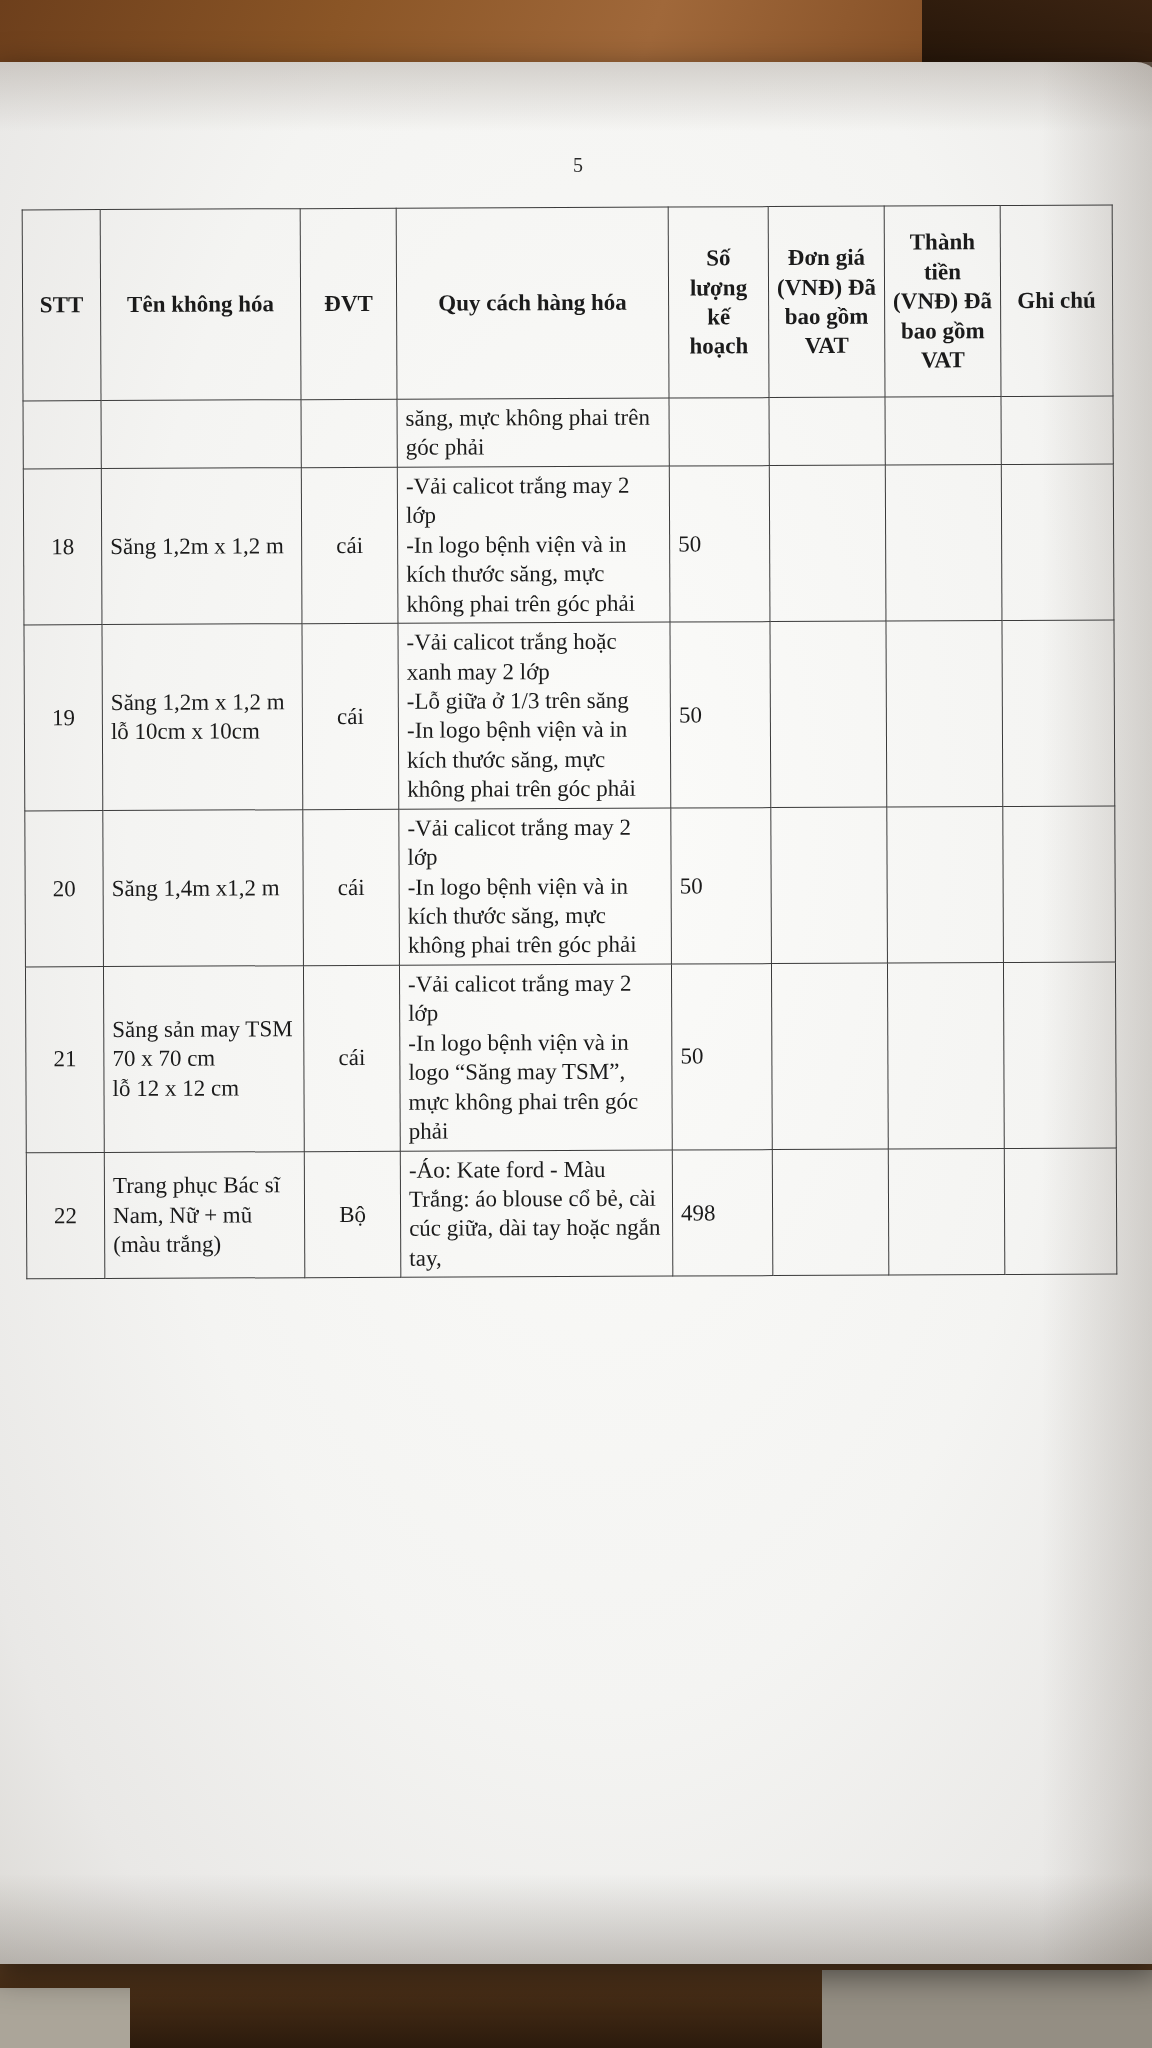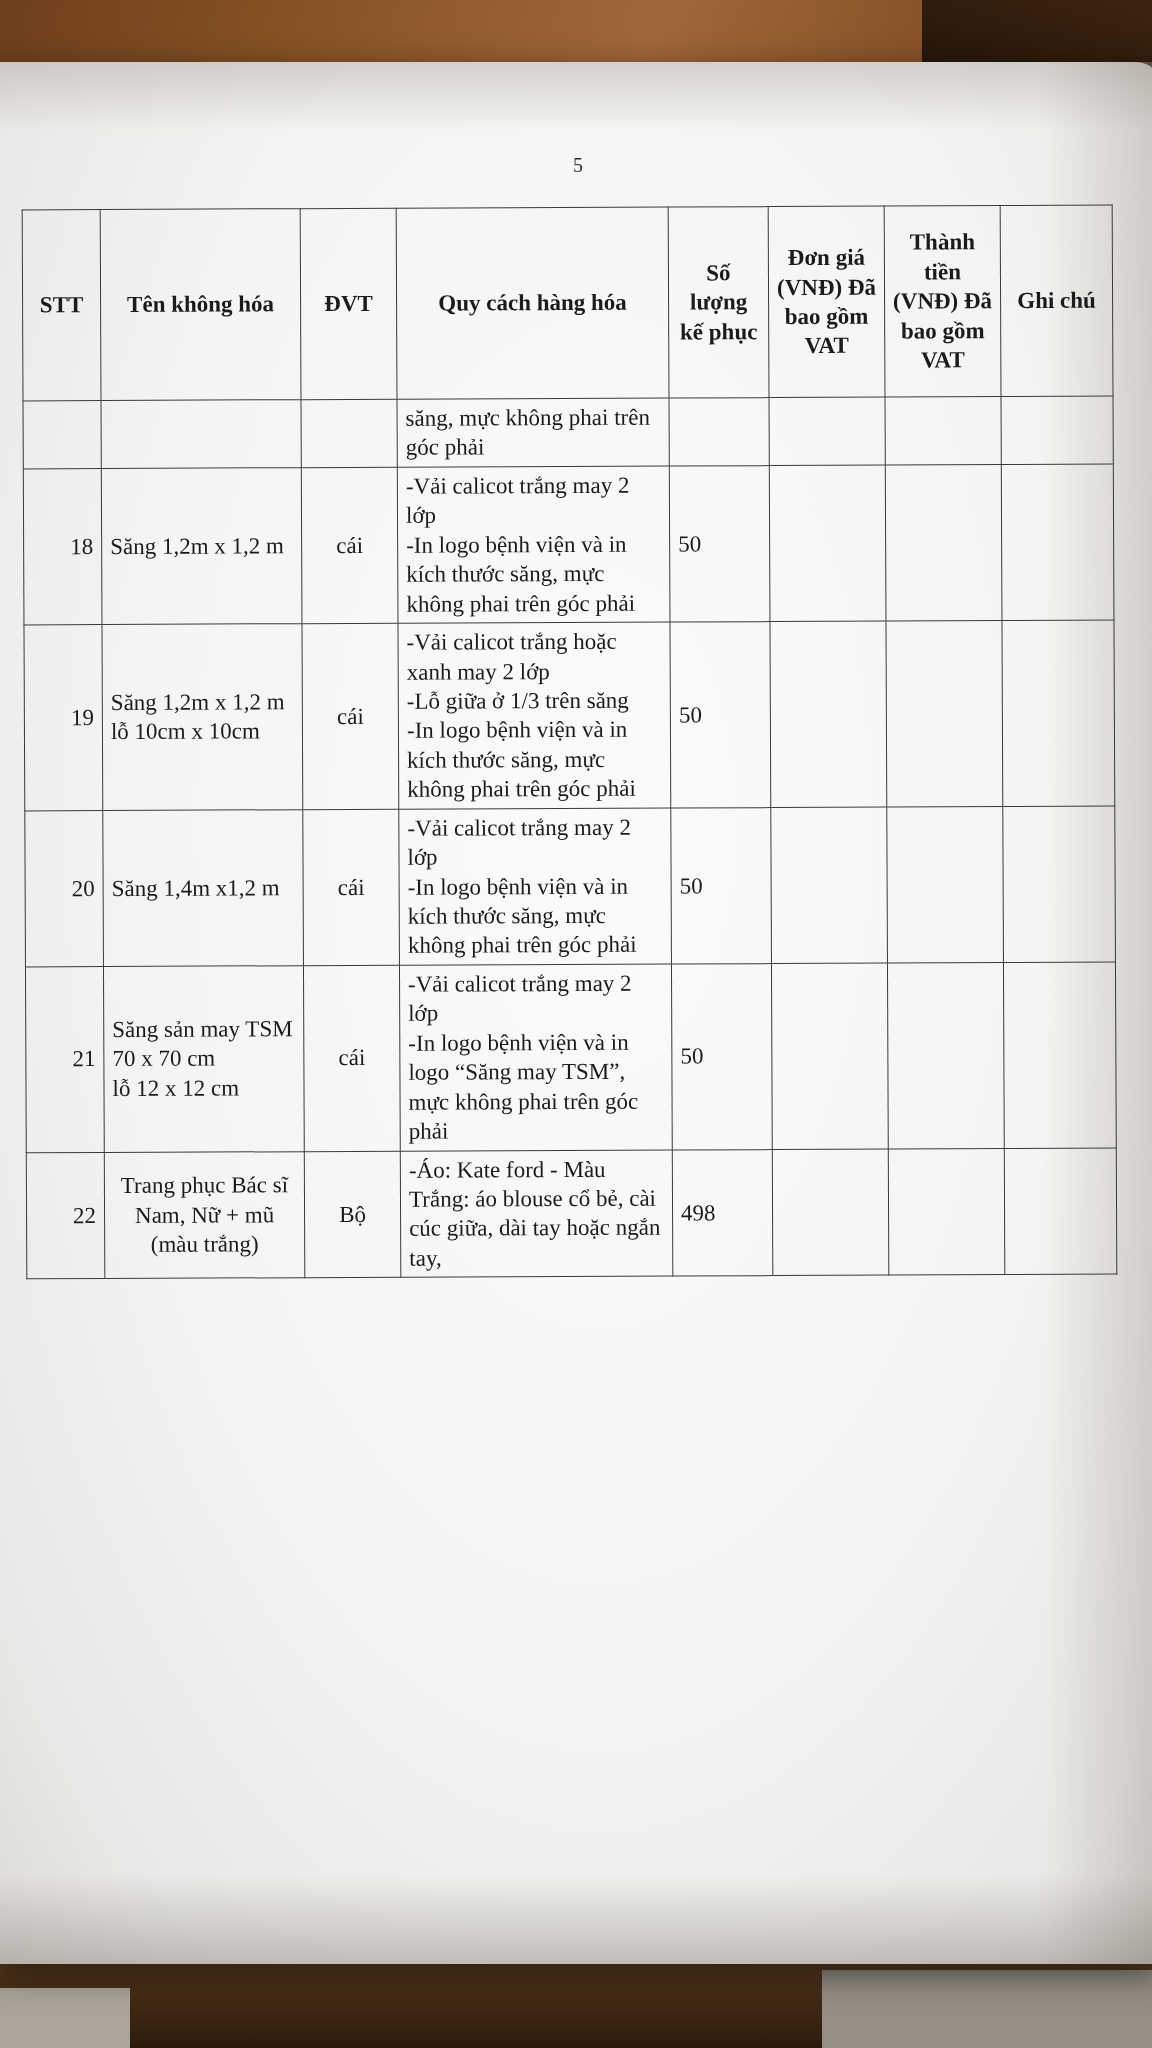--- a/index.html
+++ b/index.html
@@ -106,23 +106,23 @@
     font-size: 23px;
     line-height: 1.28;
   }
   thead th {
     font-weight: bold;
     text-align: center;
     font-size: 24px;
     line-height: 1.22;
     height: 182px;
   }
-  td.c-stt { text-align: right; font-size: 24px; margin-top: 40px; }
+  td.c-stt { text-align: center; font-size: 24px; margin-top: 40px; }
   td.c-name { text-align: left; font-size: 24px; line-height: 1.35; }
-  td.c-name.center { text-align: center; }
+  td.c-name.center { text-align: left; }
   td.c-dvt { text-align: center; font-size: 24px; }
   td.c-spec { text-align: left; font-size: 23px; line-height: 1.36; }
   td.c-qty { text-align: left; font-size: 24px; }
   td.c-empty { }
   
   col.w-stt   { width: 78px; }
   col.w-name  { width: 200px; }
   col.w-dvt   { width: 96px; }
   col.w-spec  { width: 272px; }
   col.w-qty   { width: 100px; }
@@ -164,21 +164,21 @@
             <col class="w-price">
             <col class="w-total">
             <col class="w-note">
         </colgroup>
         <thead>
           <tr>
             <th>STT</th>
             <th>Tên không hóa</th>
             <th>ĐVT</th>
             <th>Quy cách hàng hóa</th>
-            <th>Số lượng kế phục</th>
+            <th>Số lượng kế hoạch</th>
             <th>Đơn giá (VNĐ) Đã bao gồm VAT</th>
             <th>Thành tiền (VNĐ) Đã bao gồm VAT</th>
             <th>Ghi chú</th>
           </tr>
         </thead>
         <tbody>
           <tr>
             <td class="c-stt"></td>
             <td class="c-name"></td>
             <td class="c-dvt"></td>

